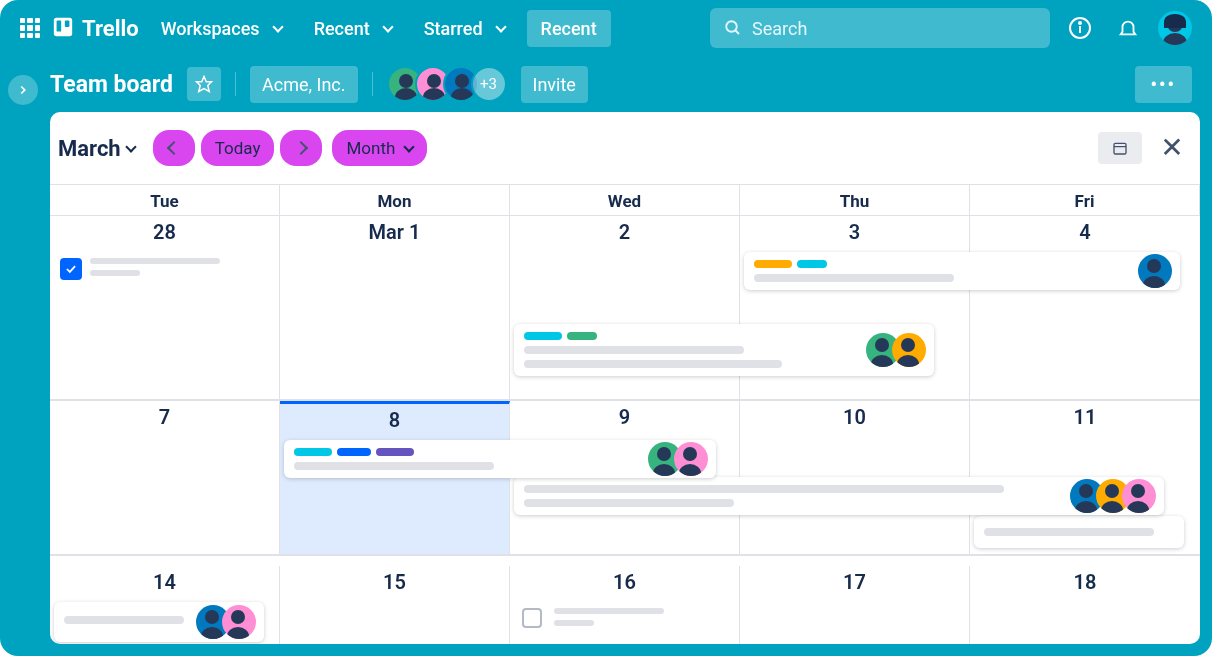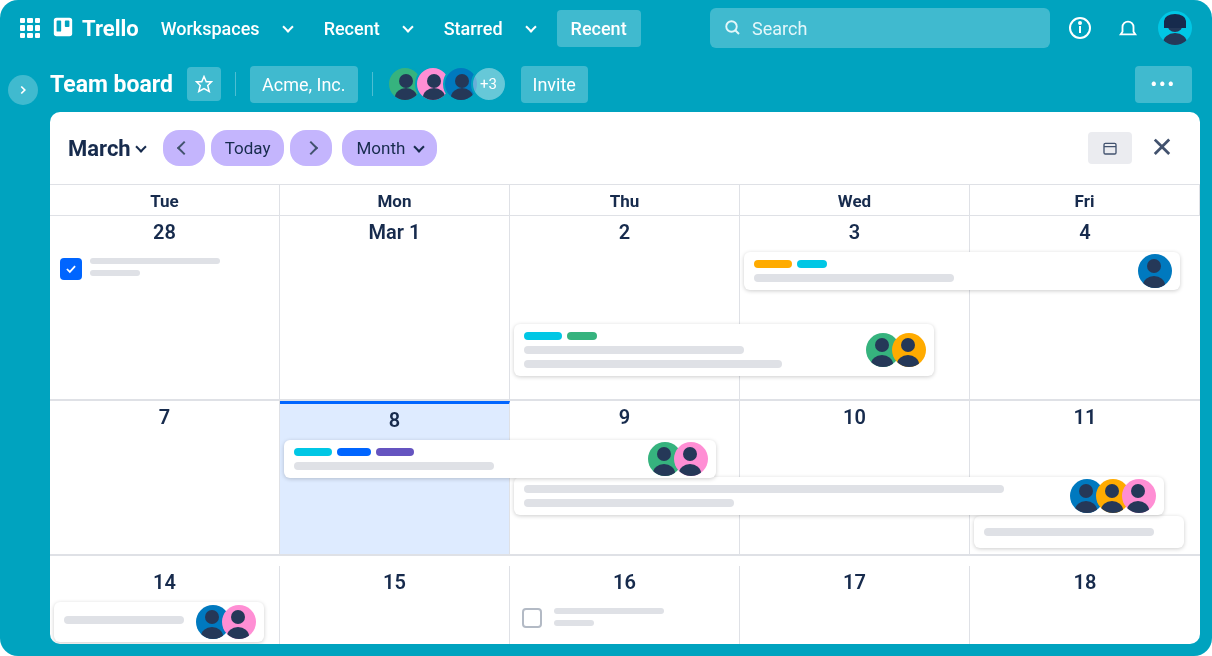--- a/index.html
+++ b/index.html
@@ -3,21 +3,21 @@
 <meta charset="utf-8">
 <style>
 * { margin:0; padding:0; box-sizing:border-box; font-family:-apple-system,BlinkMacSystemFont,"Segoe UI",Roboto,sans-serif; }
 body { width:1212px; height:656px; background:#fff; overflow:hidden; }
 .app { width:1212px; height:656px; background:#00a3bf; border-radius:18px; overflow:hidden; position:relative; }
 .topbar { height:56px; display:flex; align-items:center; padding:0 20px; gap:12px; }
 .apps-icon { width:20px; height:20px; display:grid; grid-template-columns:repeat(3,1fr); gap:2px; cursor:pointer; }
 .apps-icon span { background:#fff; border-radius:1px; }
 .logo { display:flex; gap:8px; color:#fff; font-weight:700; font-size:22px; cursor:pointer; }
 .logo svg { width:22px; height:22px; }
-.nav-btn { color:#fff; font-size:18px; font-weight:500; display:flex; align-items:center; gap:24px; padding:6px 10px; cursor:pointer; border-radius:4px; }
+.nav-btn { color:#fff; font-size:18px; font-weight:500; display:flex; align-items:center; gap:14px; padding:6px 10px; cursor:pointer; border-radius:4px; }
 .nav-btn.create { background:rgba(255,255,255,0.25); padding:8px 14px; }
 .chev { border:solid #fff; border-width:0 2px 2px 0; display:inline-block; padding:3px; transform:rotate(45deg); margin-bottom:3px; }
 .spacer { flex:1; }
 .search { background:rgba(255,255,255,0.25); height:40px; width:340px; border-radius:6px; display:flex; align-items:center; padding:0 14px; gap:10px; color:#e4f7fa; font-size:18px; }
 .search svg { width:18px; height:18px; }
 .icon-btn { width:36px; height:36px; display:flex; align-items:center; justify-content:center; color:#fff; cursor:pointer; }
 .avatar-sm { width:34px; height:34px; border-radius:50%; background:#00c7e5; position:relative; overflow:hidden; }
 .avatar-sm::before { content:""; position:absolute; top:5px; left:9px; width:16px; height:16px; background:#253858; border-radius:50%; }
 .avatar-sm::after { content:""; position:absolute; bottom:-8px; left:5px; width:24px; height:20px; background:#253858; border-radius:50% 50% 0 0; }
 .hair { position:absolute; top:3px; left:6px; width:22px; height:14px; background:#172b4d; border-radius:50% 50% 0 0; z-index:2; }
@@ -32,25 +32,25 @@
 .members { display:flex; }
 .member { width:36px; height:36px; border-radius:50%; margin-left:-8px; border:2px solid #00a3bf; position:relative; overflow:hidden; cursor:pointer; }
 .member:first-child { margin-left:0; }
 .member:nth-child(4) { background:rgba(255,255,255,0.4); display:flex; align-items:center; justify-content:center; color:#fff; font-size:15px; }
 .m-green { background:#36b37e; } .m-pink { background:#ff8ed4; } .m-blue { background:#0079bf; } .m-yellow { background:#ffab00; }
 .member::before { content:""; position:absolute; top:6px; left:10px; width:14px; height:14px; background:#253858; border-radius:50%; }
 .member::after { content:""; position:absolute; bottom:-6px; left:6px; width:22px; height:18px; background:#253858; border-radius:50% 50% 0 0; }
 .member:nth-child(4)::before,.member:nth-child(4)::after { display:none; }
 .more { padding:8px 16px; font-weight:700; letter-spacing:2px; }
 .calendar-wrap { background:#fff; margin:0 12px 12px 50px; border-radius:10px; height:532px; overflow:hidden; }
-.cal-header { display:flex; align-items:center; padding:16px 18px; gap:10px; }
+.cal-header { display:flex; align-items:center; padding:16px 8px; gap:10px; }
 .month-lbl { font-size:22px; font-weight:700; color:#172b4d; display:flex; align-items:center; gap:6px; cursor:pointer; }
 .chev-dk { border:solid #172b4d; border-width:0 2px 2px 0; display:inline-block; padding:3px; transform:rotate(45deg); margin-bottom:3px; }
 .nav-controls { display:flex; gap:6px; margin-left:8px; }
-.ctrl { background:#c4b5fd; padding:8px 14px; border-radius:16px; color:#172b4d; font-size:17px; cursor:pointer; display:flex; align-items:center; gap:6px; }
+.ctrl { background:#d946ef; padding:8px 14px; border-radius:16px; color:#172b4d; font-size:17px; cursor:pointer; display:flex; align-items:center; gap:6px; }
 .ctrl.arr { padding:8px 16px; }
 .chev-lt { border:solid #42526e; border-width:0 2px 2px 0; display:inline-block; padding:4px; transform:rotate(135deg); }
 .chev-rt { border:solid #42526e; border-width:0 2px 2px 0; display:inline-block; padding:4px; transform:rotate(-45deg); }
 .sync { background:#ebecf0; padding:8px 14px; border-radius:4px; color:#172b4d; font-size:17px; display:flex; align-items:center; gap:8px; cursor:pointer; }
 .close-cal { width:40px; height:40px; display:flex; align-items:center; justify-content:center; cursor:pointer; color:#42526e; font-size:28px; line-height:1; }
 .grid { display:grid; grid-template-columns:repeat(5,1fr); border-top:1px solid #dfe1e6; }
 .dayhdr { text-align:center; font-weight:700; font-size:17px; color:#172b4d; padding:6px 0 4px; border-right:1px solid #dfe1e6; }
 .cell { height:154px; border-right:1px solid #dfe1e6; border-bottom:1px solid #dfe1e6; position:relative; font-size:20px; font-weight:600; color:#172b4d; padding:4px 10px; text-align:center; }
 .cell.today { background:#deebff; }
 .row1 .cell { height:184px; }
@@ -193,22 +193,22 @@
             <rect x="3" y="5" width="18" height="16" rx="2"></rect>
             <line x1="3" y1="10" x2="21" y2="10"></line>
           </svg>
       </div>
       <div class="close-cal">✕</div>
     </div>
 
     <div class="grid">
       <div class="dayhdr">Tue</div>
       <div class="dayhdr">Mon</div>
+      <div class="dayhdr">Wed</div>
       <div class="dayhdr">Thu</div>
-      <div class="dayhdr">Wed</div>
       <div class="dayhdr">Fri</div>
     </div>
 
     <div class="grid row1">
       <div class="cell">
         <span>28</span>
         <div class="checkbox">
             <svg viewBox="0 0 24 24" fill="none">
               <polyline points="5,12 10,17 19,7"></polyline>
             </svg>

